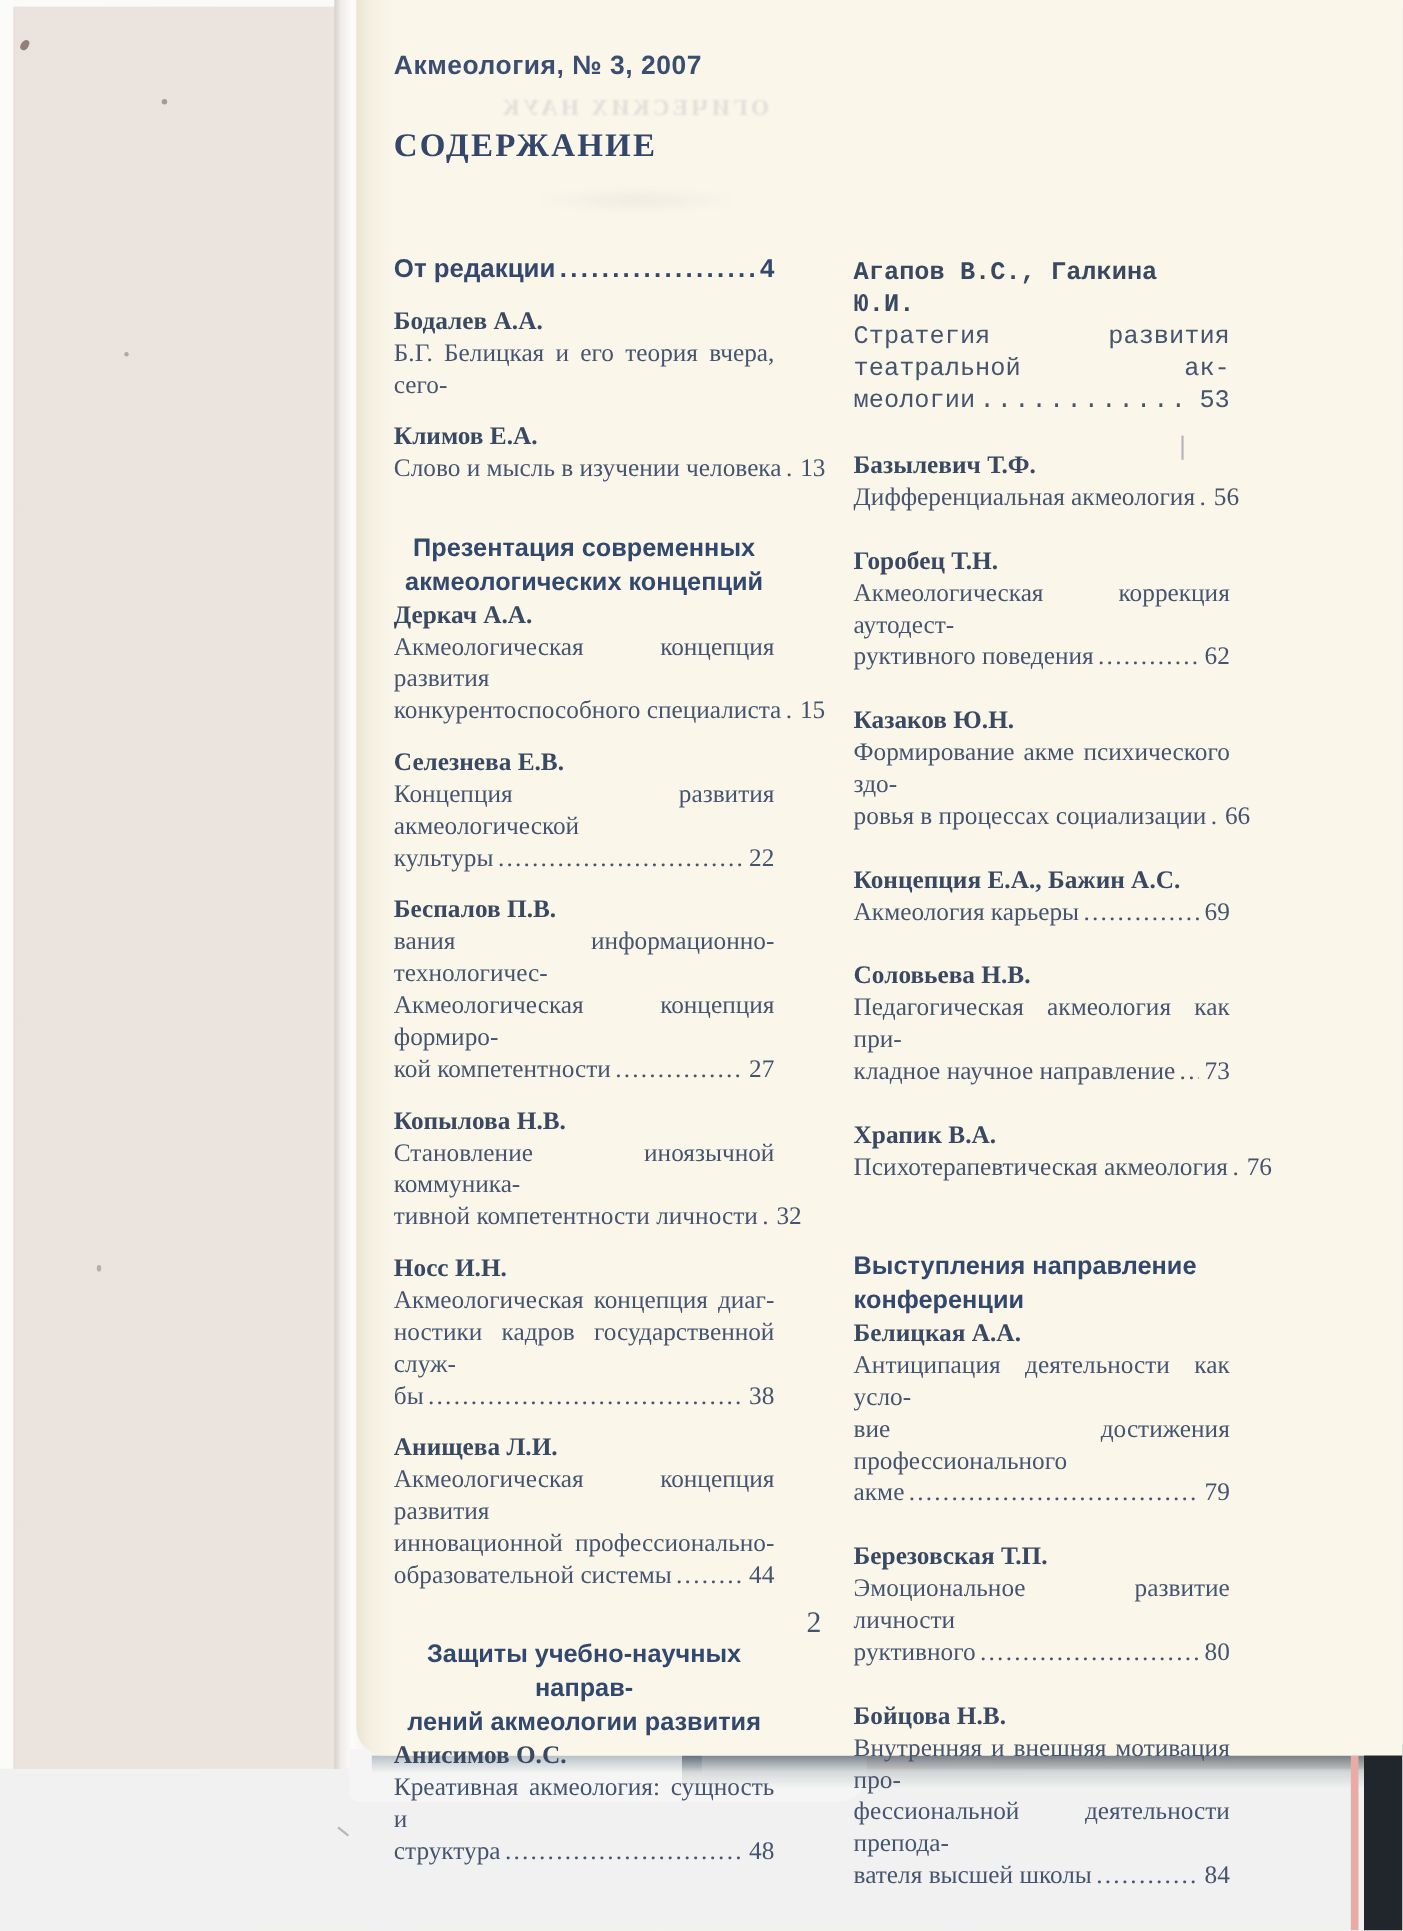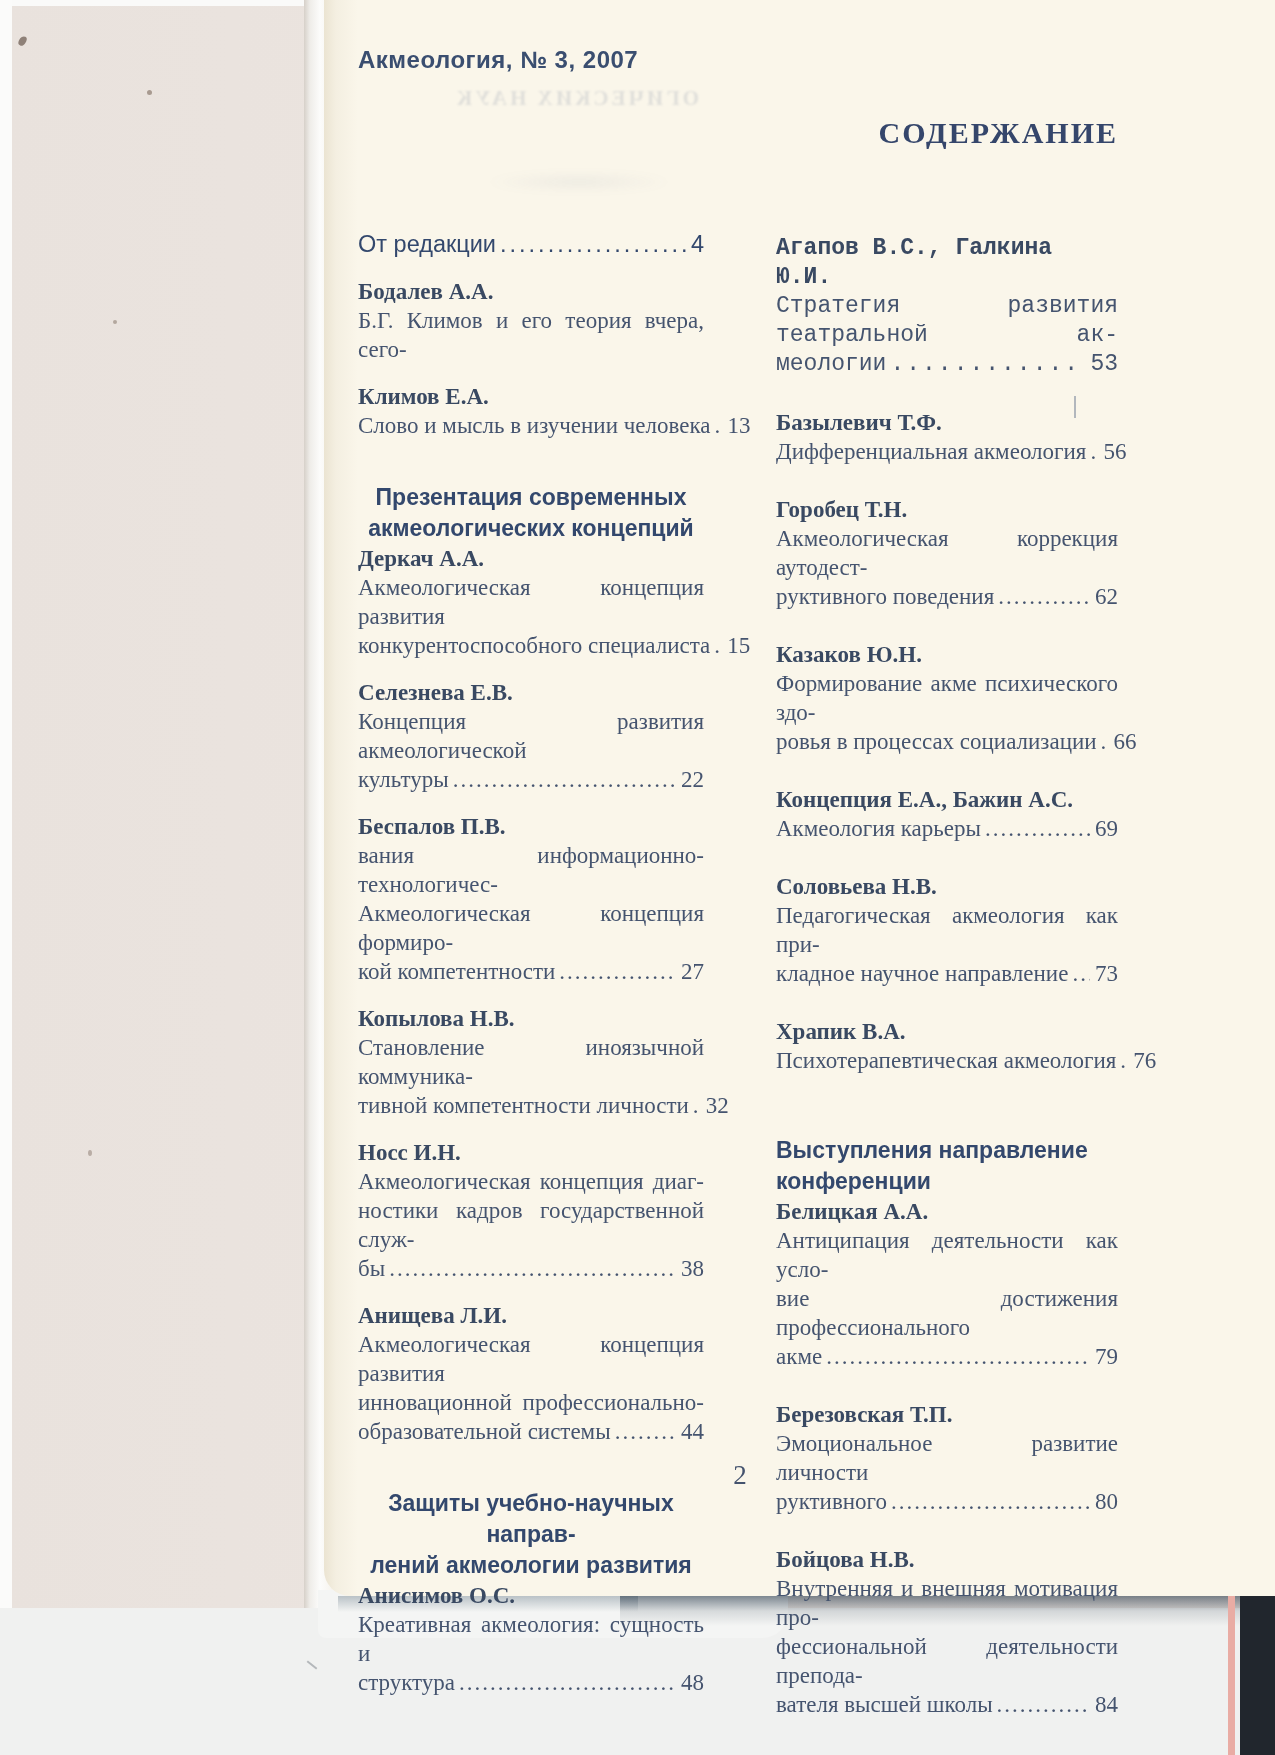--- a/index.html
+++ b/index.html
@@ -42,21 +42,21 @@
     border-radius:0 0 10px 26px;
     color:#45546f;
   }
   .journal-title{
     position:absolute;left:34px;top:46px;
     font-family:"Liberation Sans","DejaVu Sans",sans-serif;
     font-weight:bold;font-size:24px;letter-spacing:.5px;color:#3a4e70;
   }
   .contents-title{
     position:absolute;left:34px;top:116px;width:760px;margin:0;
-    text-align:right;font-size:30px;font-weight:bold;letter-spacing:2px;color:#35466b;
+    text-align:left;font-size:30px;font-weight:bold;letter-spacing:2px;color:#35466b;
   }
   .ghost{
     position:absolute;left:95px;top:86px;width:280px;
     transform:scaleX(-1);filter:blur(1.2px);opacity:.17;
     font-weight:bold;font-size:21px;letter-spacing:3px;color:#5f6e8c;white-space:nowrap;
   }
   .ghost2{
     position:absolute;left:160px;top:172px;width:190px;height:20px;
     filter:blur(4px);opacity:.5;
     background:radial-gradient(closest-side,rgba(100,110,140,.18),rgba(100,110,140,0));
@@ -77,21 +77,21 @@
   .jline{text-align:justify;text-align-last:justify;}
   .tocline{display:flex;align-items:baseline;}
   .tocline .txt{white-space:nowrap;}
   .leader{flex:1 1 8px;overflow:hidden;white-space:nowrap;margin:0 3px 0 4px;min-width:8px;}
   .leader::before{content:"................................................................................";letter-spacing:2px;}
   .pg{white-space:nowrap;margin-left:2px;}
   .section{
     font-family:"Liberation Sans","DejaVu Sans",sans-serif;
     font-weight:bold;font-size:23px;line-height:31px;color:#33486d;
   }
-  .entry.lead{font-family:"Liberation Sans","DejaVu Sans",sans-serif;font-weight:normal;font-size:23.5px;color:#33486d;}
+  .entry.lead{font-family:"Liberation Sans","DejaVu Sans",sans-serif;font-weight:bold;font-size:23.5px;color:#33486d;}
   .entry.lead .leader::before{letter-spacing:3px;}
   .page-number{position:absolute;left:396px;top:1460px;width:40px;text-align:center;font-size:27px;color:#44536e;}
 </style>
 </head>
 <body>
 
 <div class="strip-white-top"></div>
 <div class="strip-white-left"></div>
 <div class="edge-band"></div>
 <div class="under-area"></div>
@@ -116,21 +116,21 @@
   <div class="col col-left">
       <div class="entry lead">
         <div class="tocline">
           <span class="txt">От редакции</span>
           <span class="leader"></span>
           <span class="pg">4</span>
         </div>
       </div>
       <div class="entry">
         <div class="author">Бодалев А.А.</div>
-        <div class="jline">Б.Г. Климов и его теория вчера, сего-</div>
+        <div class="jline">Б.Г. Белицкая и его теория вчера, сего-</div>
       </div>
       <div class="entry">
         <div class="author">Климов Е.А.</div>
         <div class="tocline">
           <span class="txt">Слово и мысль в изучении человека</span>
           <span class="leader"></span>
           <span class="pg">13</span>
         </div>
       </div>
       <div class="section">

